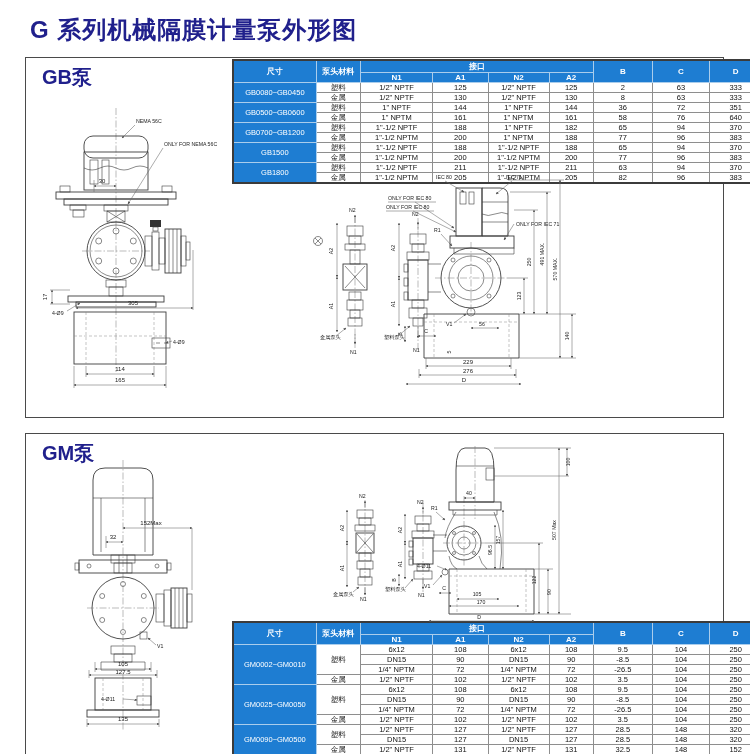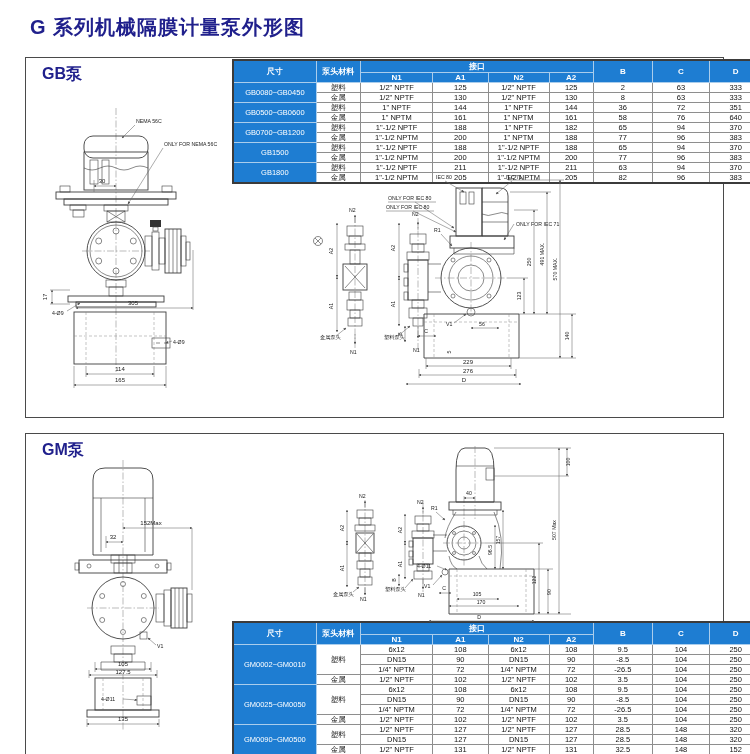--- a/index.html
+++ b/index.html
@@ -1,22 +1,22 @@
 <!DOCTYPE html>
 <html><head>
 <meta charset="utf-8">
 <style>
   *{margin:0;padding:0;box-sizing:border-box}
   html,body{width:750px;height:754px;background:#fff;font-family:"Liberation Sans",sans-serif;overflow:hidden}
   body{position:relative}
-  .page-title{position:absolute;left:30px;top:14px;font-size:20px;font-weight:bold;color:#20208c;letter-spacing:1px}
+  .page-title{position:absolute;left:30px;top:14px;font-size:24px;font-weight:bold;color:#20208c;letter-spacing:1px}
   .panel{position:absolute;left:25px;width:699px;border:1.5px solid #4a4a4a;background:#fff}
   #gb-panel{top:57px;height:361px}
   #gm-panel{top:433px;height:322px}
-  .panel-label{position:absolute;left:16px;top:6px;font-size:16px;font-weight:bold;color:#20208c}
+  .panel-label{position:absolute;left:16px;top:6px;font-size:20px;font-weight:bold;color:#20208c}
   .tblwrap{position:absolute}
   #gb-tablewrap{left:206px;top:1px}
   #gm-tablewrap{left:206px;top:187px}
   table.spec{border-collapse:collapse;table-layout:fixed;width:531px;border:2px solid #3b3b3b;background:#fff}
   table.spec th{background:#1e7dd2;color:#fff;font-size:8px;font-weight:bold;border:1px solid #aacdec;height:10px;padding:0;text-align:center}
   table.spec td{font-size:7.5px;color:#111;text-align:center;border:1px solid #8e8e8e;height:10px;padding:0 1px;line-height:1;white-space:nowrap;overflow:hidden}
   table.spec td.sz{background:#1e7dd2;color:#fff;font-weight:normal;border:1px solid #aacdec}
   svg.drw{position:absolute}
   .o{fill:none;stroke:#3d3d3d;stroke-width:.9}
   .f{fill:none;stroke:#3d3d3d;stroke-width:.6}

